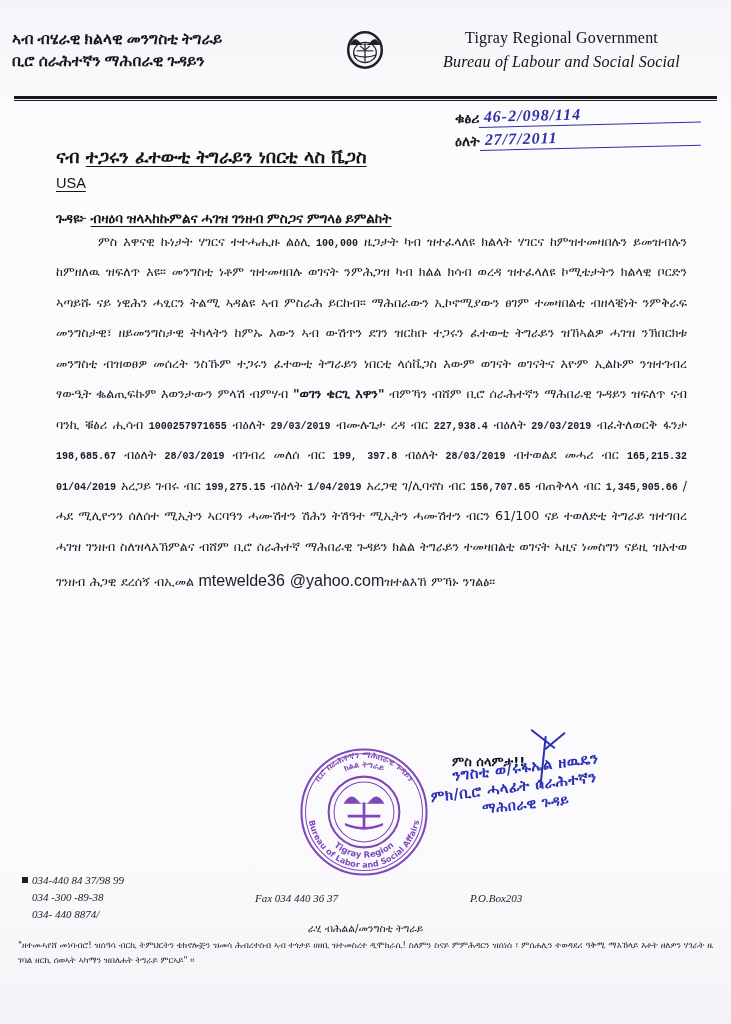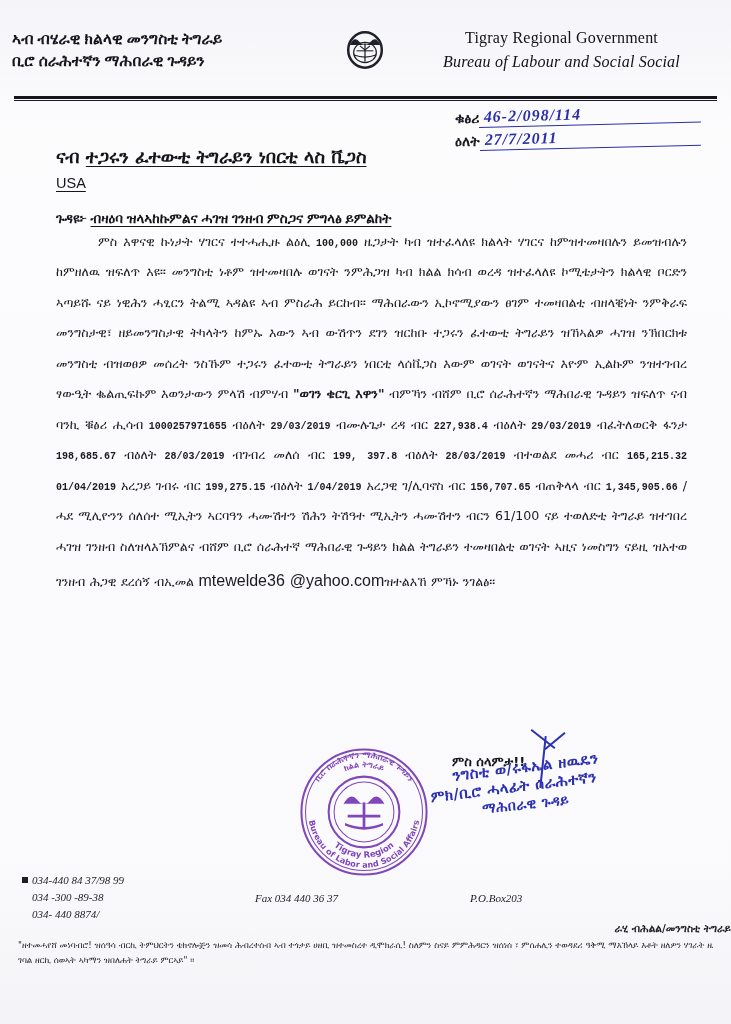--- a/index.html
+++ b/index.html
@@ -283,23 +283,23 @@
     vertical-align: 1px;
   }
   .f-phone .indent2 { padding-left: 10px; display: block; }
   .f-fax {
     position: absolute; left: 255px; top: 18px;
   }
   .f-box {
     position: absolute; left: 470px; top: 18px;
   }
   .footer-org {
-    text-align: right;
-    font-family: "DejaVu Sans", sans-serif;
-    font-weight: bold;
+    text-align: center;
+    font-family: "DejaVu Sans", sans-serif;
+    font-weight: normal;
     font-size: 10.5px;
     color: #1d1d24;
     margin-top: -2px;
   }
   .motto {
     margin: 3px 18px 0 18px;
     font-family: "DejaVu Sans", sans-serif;
     font-size: 8.6px;
     line-height: 1.75;
     color: #24242c;

